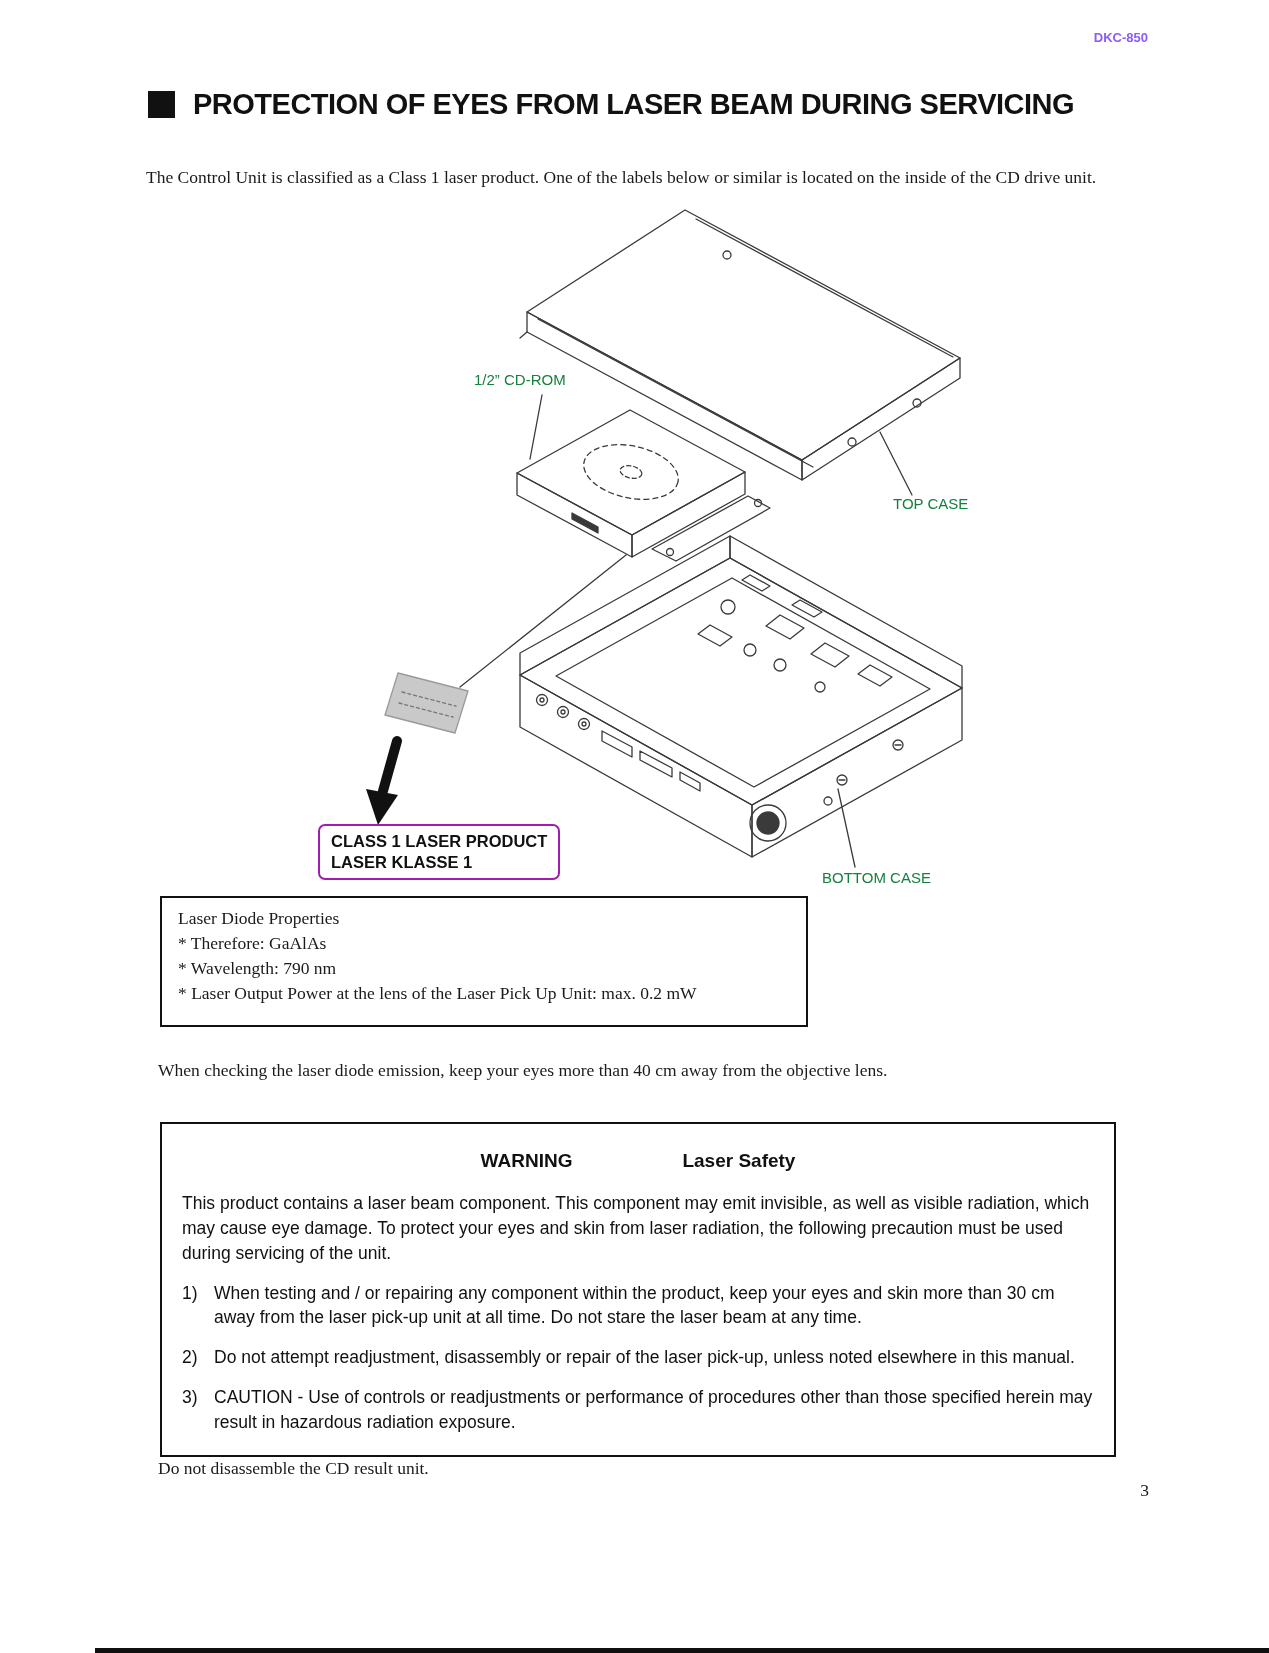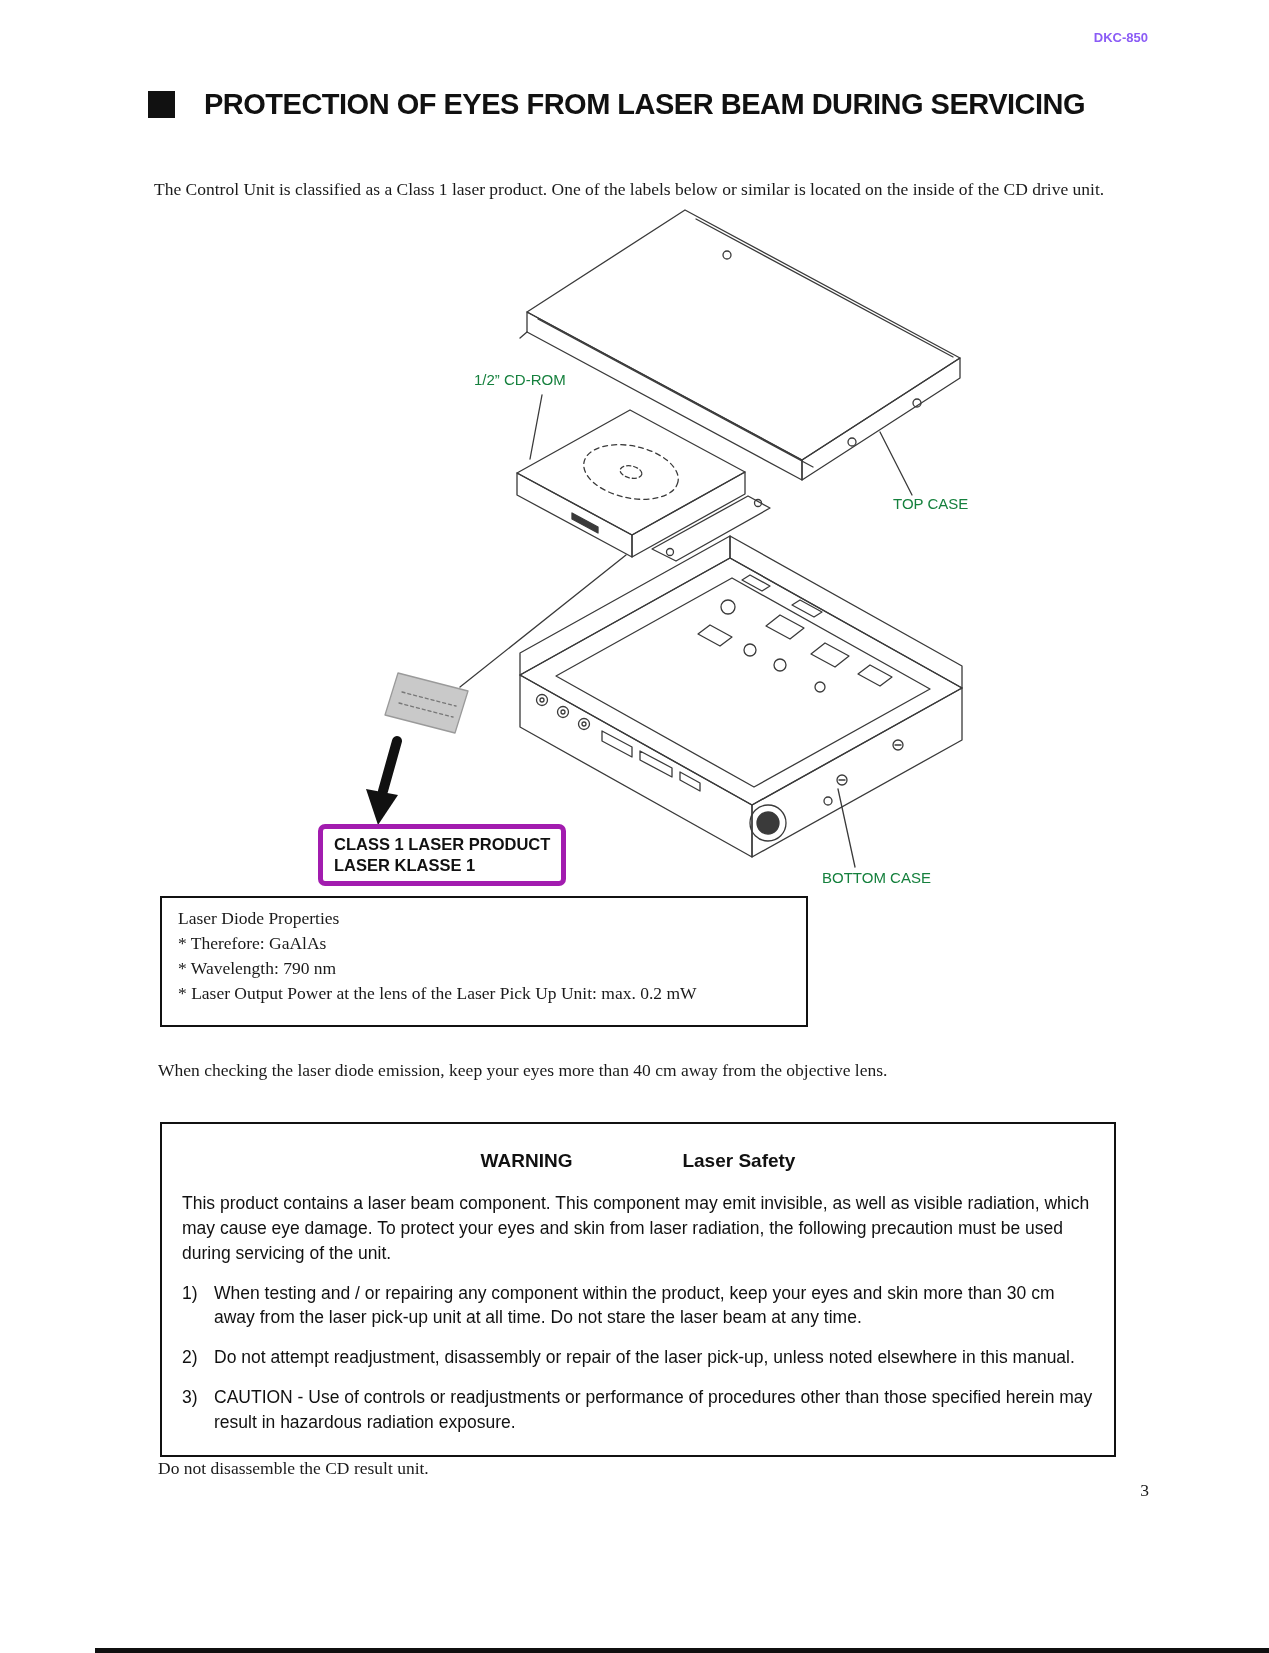--- a/index.html
+++ b/index.html
@@ -6,38 +6,38 @@
   body{
     width:1269px;height:1653px;position:relative;background:#ffffff;
     font-family:"Liberation Serif", serif;color:#1a1a1a;overflow:hidden;
   }
   .abs{position:absolute;}
   .doc-code{
     top:30px;right:121px;font-family:"Liberation Sans",sans-serif;
     font-weight:bold;font-size:13px;color:#8b5cf6;
   }
   .title-row{
-    left:136px;top:88px;display:flex;align-items:center;gap:29px;padding-left:12px;
+    left:136px;top:88px;display:flex;align-items:center;gap:18px;padding-left:12px;
   }
   .title-square{width:27px;height:27px;background:#111;flex:0 0 auto;}
   .page-title{
     font-family:"Liberation Sans",sans-serif;font-weight:bold;font-size:29px;
     letter-spacing:-0.5px;color:#111;white-space:nowrap;
   }
   .intro{
-    left:154px;top:166px;width:1000px;font-size:17.5px;line-height:1.35;margin-top:12px;
+    left:146px;top:166px;width:1000px;font-size:17.5px;line-height:1.35;
   }
   .diagram{left:280px;top:195px;width:700px;height:700px;}
   .diagram svg{position:absolute;left:0;top:0;}
   .dlabel{
     position:absolute;font-family:"Liberation Sans",sans-serif;font-size:15px;
     color:#15803d;white-space:nowrap;
   }
   .sticker-box{
-    position:absolute;left:38px;top:629px;border:5px solid #a21caf;border-radius:7px;
+    position:absolute;left:38px;top:629px;border:2px solid #a21caf;border-radius:7px;
     padding:5px 11px 6px;font-family:"Liberation Sans",sans-serif;font-weight:bold;
     font-size:16.5px;line-height:1.25;color:#111;background:#fff;white-space:nowrap;
   }
   .props-box{
     left:160px;top:896px;width:612px;border:2px solid #111;
     padding:8px 16px 20px;font-size:17.5px;line-height:1.42;
   }
   .props-box div{white-space:nowrap;}
   .notes{left:158px;top:1056px;width:1000px;font-size:17.5px;line-height:1.62;}
   .warning-box{

